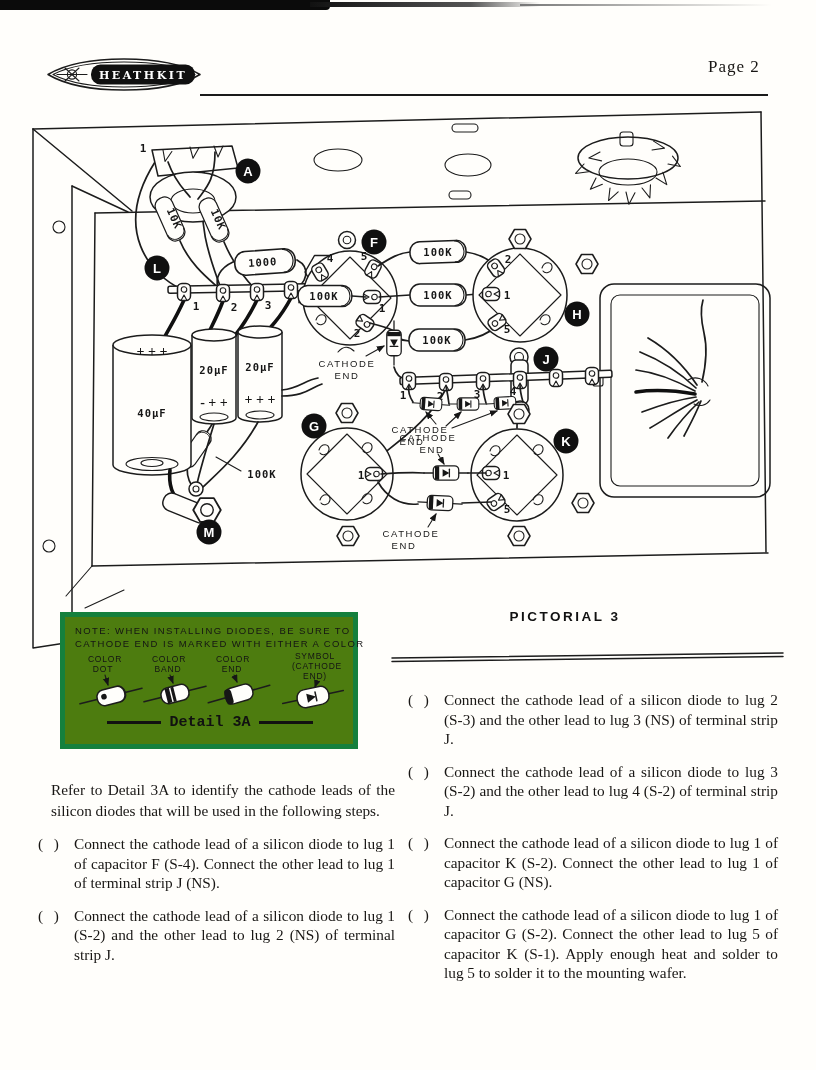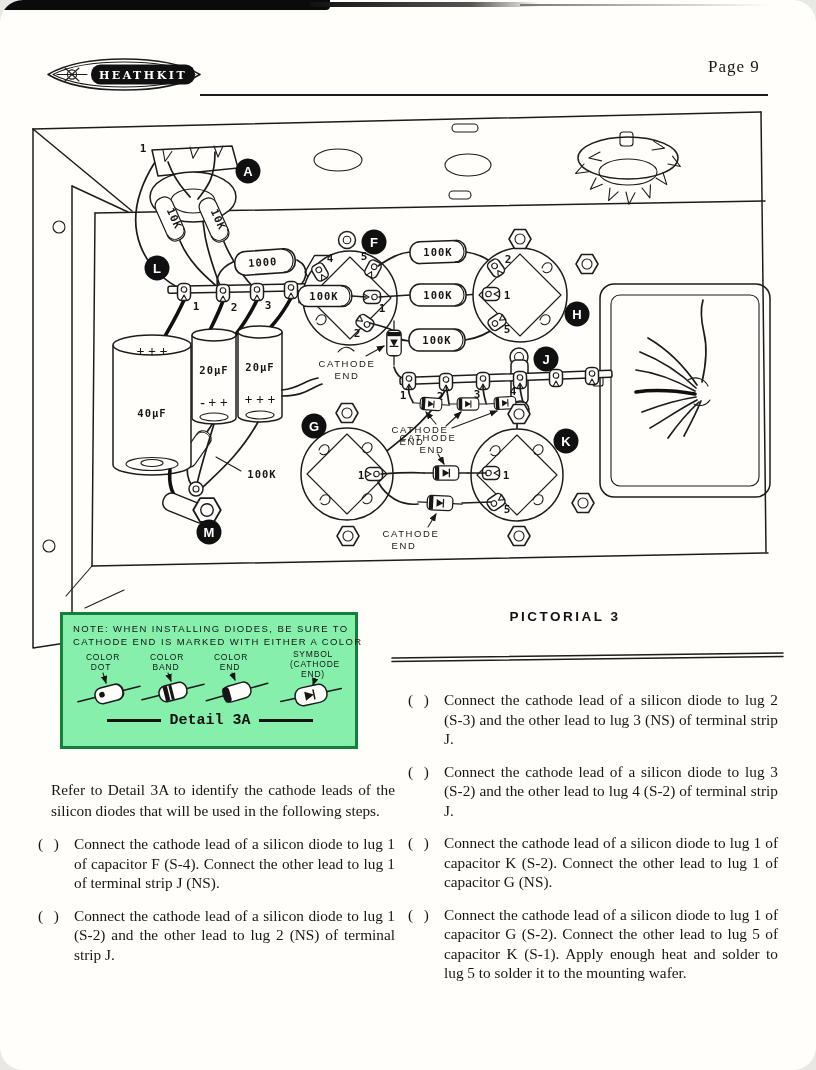--- a/index.html
+++ b/index.html
@@ -1,17 +1,17 @@
 <!DOCTYPE html>
 <html><head>
 <meta charset="utf-8">
 <style>
   html,body{margin:0;padding:0;background:#e8e8e4;}
   .page{position:relative;width:816px;height:1070px;background:#fffefb;margin:0 auto;overflow:hidden;
-        font-family:"Liberation Serif",serif;color:#181614;border-radius:23px;}
+        font-family:"Liberation Serif",serif;color:#181614;}
   
   .scanbar1{position:absolute;left:0;top:0;width:330px;height:10px;background:#0b0b0b;border-radius:0 0 4px 0;}
   .scanbar2{position:absolute;left:310px;top:2px;width:230px;height:5px;
             background:linear-gradient(to right,#111,#555 70%,rgba(85,85,85,0));}
   .scanbar3{position:absolute;left:520px;top:4px;width:296px;height:2px;
             background:linear-gradient(to right,#777,rgba(119,119,119,0) 85%);}
   
   .pageno{position:absolute;left:708px;top:57px;font-size:17px;letter-spacing:1px;}
   .hrule{position:absolute;left:200px;top:94px;width:568px;height:2px;background:#1a1a1a;}
   .logo{position:absolute;left:44px;top:56px;}
@@ -23,22 +23,22 @@
   .fd{fill:#161616;stroke:none;}
   .w{fill:none;stroke:#1c1c1c;stroke-width:1.7;stroke-linecap:round;}
   .bw{fill:none;stroke:#101010;stroke-width:3.6;stroke-linecap:round;}
   .tv{font:bold 10.5px "DejaVu Sans Mono",monospace;letter-spacing:1px;fill:#161616;text-anchor:middle;}
   .tn{font:bold 11px "DejaVu Sans Mono",monospace;fill:#161616;text-anchor:middle;}
   .tl{font:9.5px "Liberation Sans",sans-serif;letter-spacing:1.6px;fill:#161616;text-anchor:middle;}
   .tc{font:bold 13px "Liberation Sans",sans-serif;fill:#ffffff;text-anchor:middle;}
   .tt{font:bold 13.5px "Liberation Sans",sans-serif;letter-spacing:2.5px;fill:#111;text-anchor:middle;}
   .tm{font:bold 14px "Liberation Serif",serif;fill:#161616;text-anchor:middle;}
   
-  .notebox{position:absolute;left:60px;top:612px;width:298px;height:137px;border:3px solid #15803d;
-           box-sizing:border-box;background:#86efac;padding:7px 8px 2px 10px;}
+  .notebox{position:absolute;left:60px;top:612px;width:298px;height:137px;border:5px solid #15803d;
+           box-sizing:border-box;background:#4d7c0f;padding:7px 8px 2px 10px;}
   .noteline{font-family:"Liberation Sans",sans-serif;font-size:9.5px;letter-spacing:1.4px;
             line-height:13px;white-space:nowrap;color:#141414;}
   .nl{font:8.5px "Liberation Sans",sans-serif;letter-spacing:0.8px;text-anchor:middle;fill:#141414;}
   .capt{display:flex;align-items:center;justify-content:center;margin-top:-2px;}
   .capt .bar{height:3px;background:#111;width:54px;margin:0 8px;}
   .capt .txt{font-family:Liberation Mono, monospace;font-weight:bold;font-size:15px;color:#111;}
   
   .col{position:absolute;font-size:15.3px;text-align:justify;}
   .col-left{left:38px;top:779px;width:357px;}
   .col-right{left:408px;top:690px;width:370px;}
@@ -60,21 +60,21 @@
     <path class="t" d="M9,18.5 Q33,6 80,6 Q127,6 151,18.5 Q127,31 80,31 Q33,31 9,18.5 Z"></path>
     <g>
       <line class="t" x1="13" y1="18.5" x2="43" y2="18.5"></line>
       <line class="t" x1="21" y1="12" x2="35" y2="25"></line>
       <line class="t" x1="21" y1="25" x2="35" y2="12"></line>
       <circle class="t" cx="28" cy="18.5" r="4.6"></circle>
     </g>
     <rect x="47" y="8.5" width="104" height="20" rx="9.5" fill="#101010"></rect>
     <text x="99" y="23" text-anchor="middle" fill="#fff" font-family="DejaVu Serif, serif" font-weight="bold" font-size="11" letter-spacing="2.5">HEATHKIT</text>
   </svg>
-  <div class="pageno">Page 9</div>
+  <div class="pageno">Page 2</div>
   <div class="hrule"></div>
 
   <svg class="pic" width="765" height="565" viewBox="25 105 765 565">
     <defs>
       <marker id="arr" markerWidth="9" markerHeight="8" refX="6.5" refY="3" orient="auto">
         <path d="M0,0 L7.5,3 L0,6 Z" fill="#161616"></path>
       </marker>
       <symbol id="lug" overflow="visible">
         <rect x="-6.5" y="-8.5" width="13" height="17" rx="4.5" class="fw"></rect>
         <circle cx="0" cy="-2.5" r="2.8" class="t"></circle>

